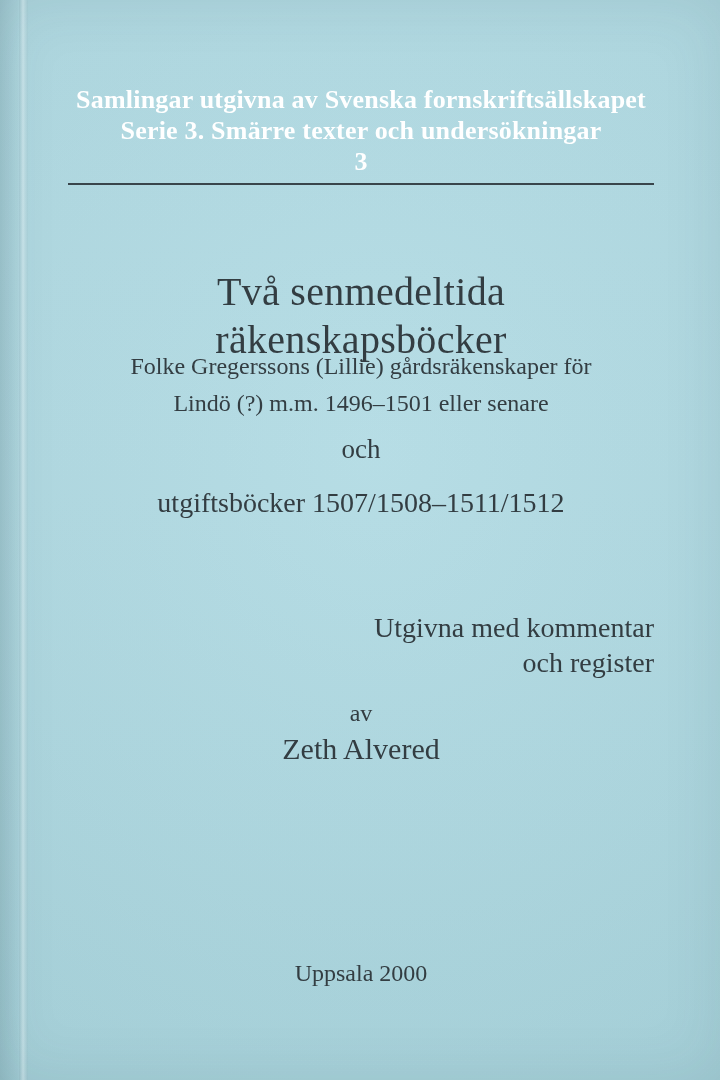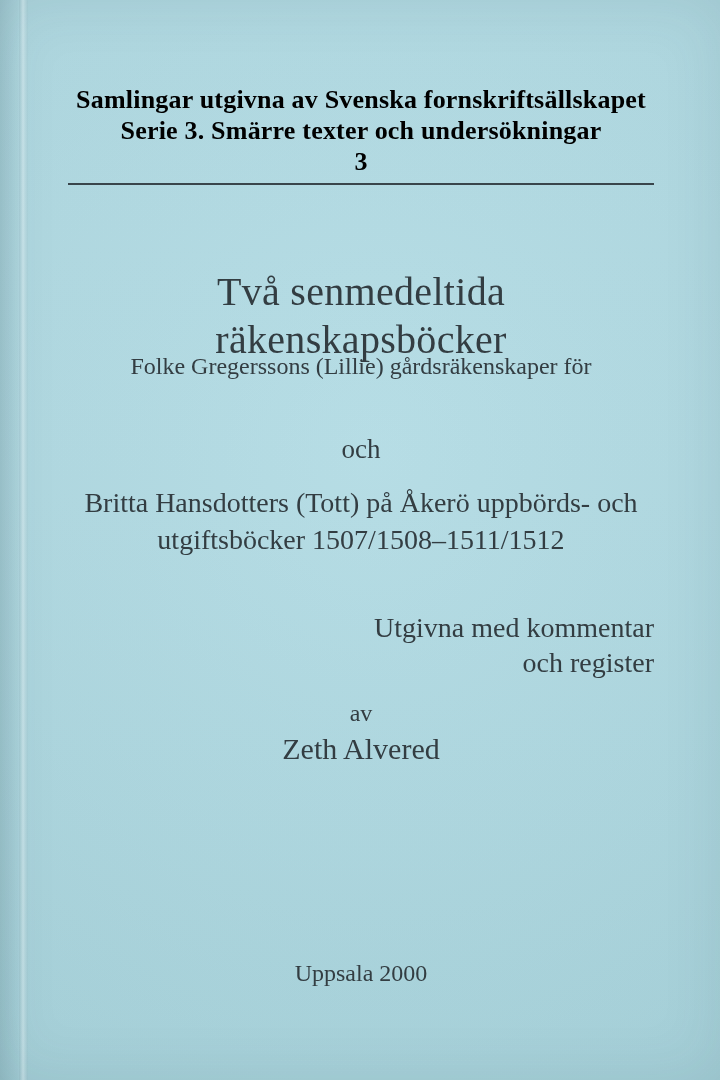--- a/index.html
+++ b/index.html
@@ -48,21 +48,21 @@
     text-align: center;
     color: #333d42;
   }
   .block { position: absolute; left: 0; right: 0; }
 
   .series {
     top: 84px;
     font-weight: bold;
     font-size: 26px;
     line-height: 31px;
-    color: #000000;
+    color: #ffffff;
     letter-spacing: 0.2px;
   }
   .rule-line {
     top: 183px;
     border-top: 2px solid #39454b;
     height: 0;
   }
   .main-title {
     top: 268px;
     font-size: 40px;
@@ -117,26 +117,26 @@
       <div>Serie 3. Smärre texter och undersökningar</div>
       <div>3</div>
     </div>
 
     <div class="block rule-line"></div>
 
     <div class="block main-title">Två senmedeltida räkenskapsböcker</div>
 
     <div class="block work1">
       <div>Folke Gregerssons (Lillie) gårdsräkenskaper för</div>
+      <div>Lindö (?) m.m. 1496–1501 eller senare</div>
     </div>
 
     <div class="block conjunction">och</div>
 
     <div class="block work2">
-      <div>Britta Hansdotters (Tott) på Åkerö uppbörds- och</div>
       <div>utgiftsböcker 1507/1508–1511/1512</div>
     </div>
 
     <div class="block edition">
       <div>Utgivna med kommentar</div>
       <div>och register</div>
     </div>
 
     <div class="block byline">av</div>
 

